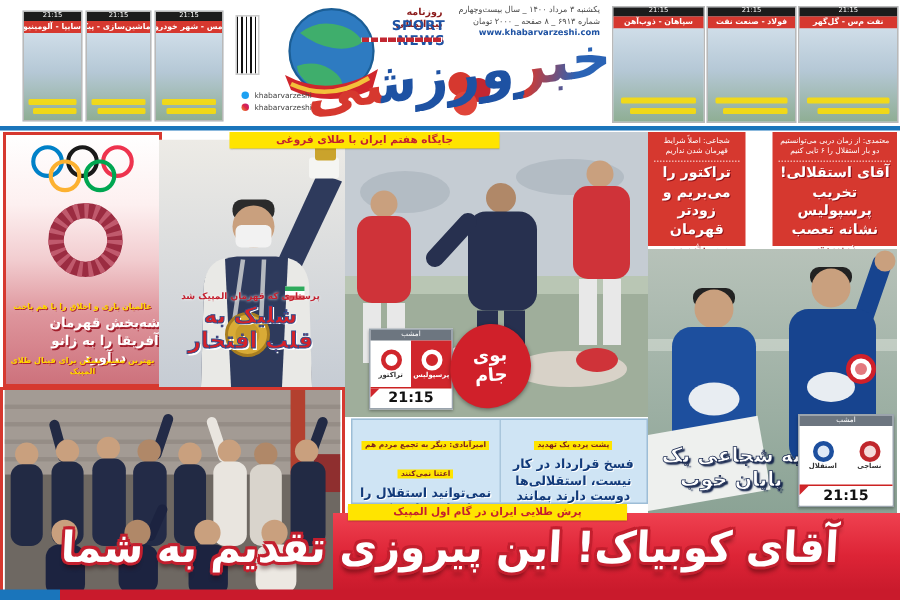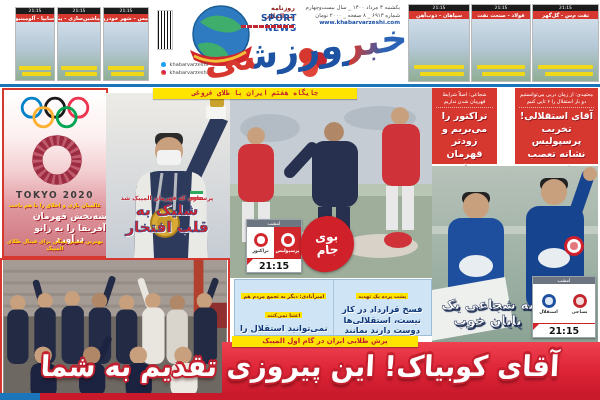--- a/index.html
+++ b/index.html
@@ -185,21 +185,20 @@
       <circle cx="12" cy="11" r="9" fill="none" stroke="#0081c8" stroke-width="2.6"></circle>
       <circle cx="34" cy="11" r="9" fill="none" stroke="#1a1a1a" stroke-width="2.6"></circle>
       <circle cx="56" cy="11" r="9" fill="none" stroke="#ee334e" stroke-width="2.6"></circle>
       <circle cx="23" cy="20" r="9" fill="none" stroke="#fcb131" stroke-width="2.6"></circle>
       <circle cx="45" cy="20" r="9" fill="none" stroke="#00a651" stroke-width="2.6"></circle>
     </svg>
     <svg class="abs" style="left:25px;top:42px;" width="56" height="56" viewBox="0 0 60 60">
       <circle cx="30" cy="30" r="21" fill="none" stroke="#9b2c41" stroke-width="11"></circle>
       <circle cx="30" cy="30" r="21" fill="none" stroke="#c05a6d" stroke-width="11" stroke-dasharray="3 4"></circle>
     </svg>
-    <div class="abs tokyo-label" style="left:0;top:100px;width:100%;">TOKYO 2020</div>
     <div class="abs oly-small" style="left:0;top:112px;width:100%;">عالمیان بازی و اخلاق را با هم باخت</div>
     <div class="abs oly-head" style="left:0;top:121px;width:100%;">شه‌بخش قهرمان آفریقا را به زانو درآورد</div>
     <div class="abs oly-small" style="left:0;top:148px;width:100%;">بهترین مسیر ممکن برای فینال طلای المپیک</div>
   </div>
 
   <svg class="abs" style="left:106px;top:93px;" width="126" height="165" viewBox="0 0 126 165">
     <defs>
       <linearGradient id="gF" x1="0" y1="0" x2="0" y2="1">
         <stop offset="0" stop-color="#edebe6"></stop>
           <stop offset="1" stop-color="#c6ccd4"></stop>
@@ -246,21 +245,21 @@
         <rect x="82" y="53" width="46" height="66" rx="12" fill="#27304f"></rect>
       <path d="M82 60 L60 84" stroke="#27304f" stroke-width="12" stroke-linecap="round"></path>
       <rect x="88" y="119" width="14" height="48" fill="#27304f"></rect>
         <rect x="106" y="119" width="14" height="48" fill="#27304f"></rect>
     </g>
     <ellipse cx="150" cy="158" rx="38" ry="12" fill="#d8d2c8"></ellipse>
     <ellipse cx="168" cy="152" rx="14" ry="8" fill="#cf3339"></ellipse>
     <circle cx="76" cy="150" r="7" fill="#f4f4f0"></circle>
   </svg>
 
-  <div class="abs ystrip" style="left:153px;top:88px;width:204px;font-family:Liberation Mono, monospace;">جایگاه هفتم ایران با طلای فروغی</div>
+  <div class="abs ystrip" style="left:153px;top:88px;width:180px;">جایگاه هفتم ایران با طلای فروغی</div>
 
   <div class="abs" style="left:106px;top:194px;width:122px;">
     <div class="shelik-small">پرستاری که قهرمان المپیک شد</div>
     <div class="shelik-big">شلیک به</div>
     <div class="shelik-big">قلب افتخار</div>
   </div>
 
   <div class="abs sb" style="left:246px;top:219px;width:56px;height:54px;">
     <div class="sb-tag">امشب</div>
     <div class="sb-row">

